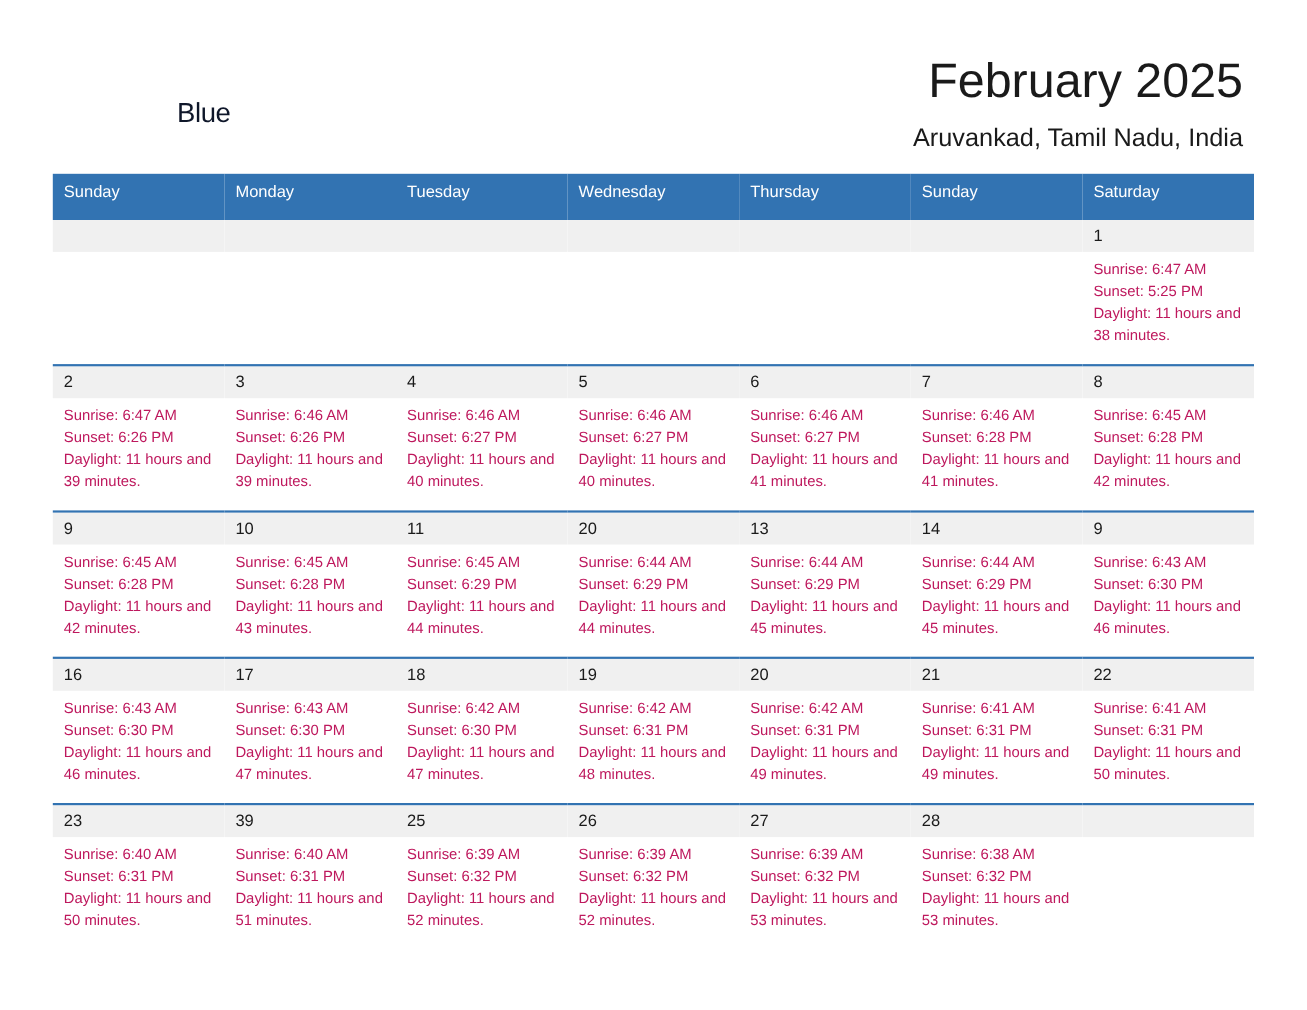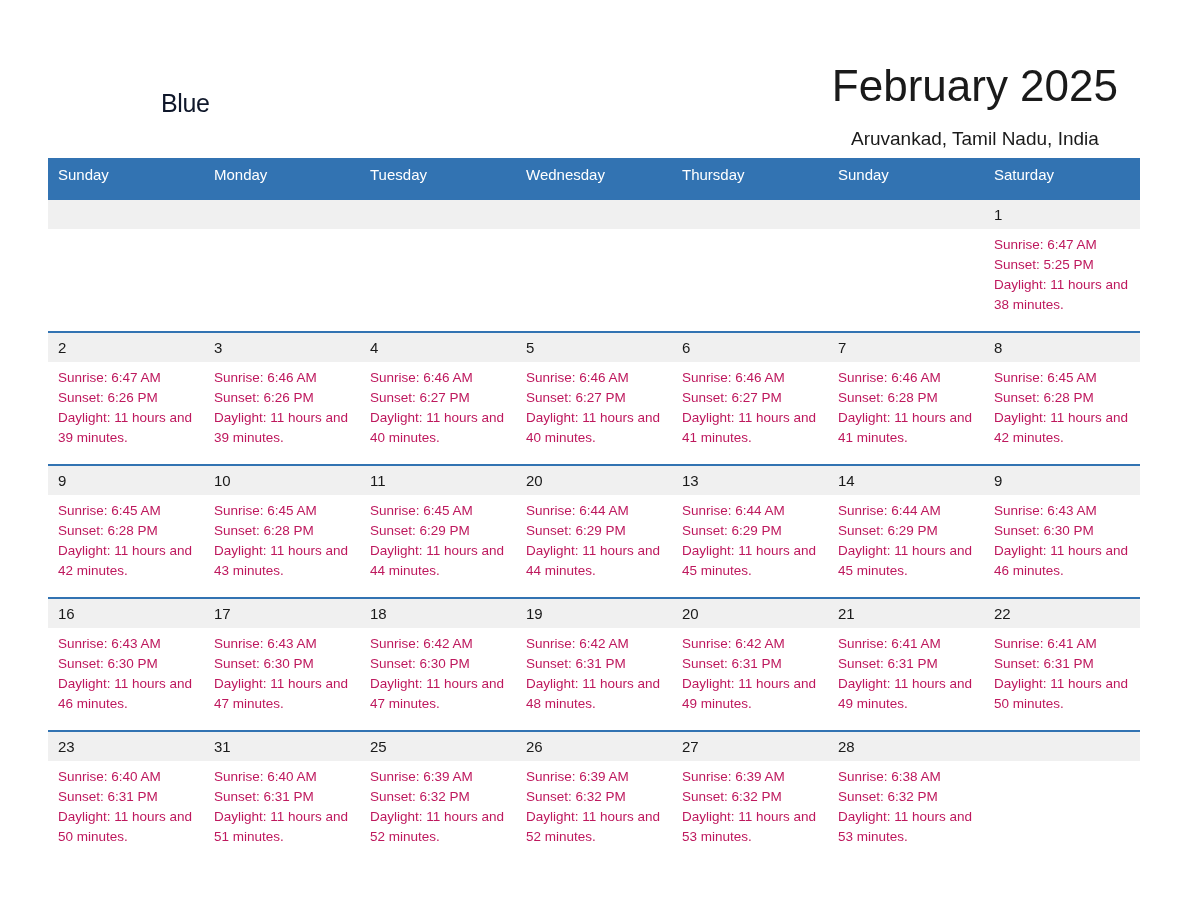--- a/index.html
+++ b/index.html
@@ -72,30 +72,29 @@
     right: 58px;
     top: 48px;
     text-align: right;
   }
   .cal-title {
     font-size: 44px;
     color: #1a1a1a;
     line-height: 52px;
     white-space: nowrap;
     font-weight: normal;
-    margin: 12px;
+    margin: 0;
   }
   .cal-subtitle {
-    font-size: 19px;
+    font-size: 23px;
     color: #1a1a1a;
     line-height: 30px;
     white-space: nowrap;
     margin: 10px 0 0 0;
     font-weight: normal;
-    text-align: center;
   }
 
   
   .calendar {
     position: absolute;
     left: 48px;
     top: 158px;
     width: 1092px;
   }
   table.cal-table {
@@ -388,21 +387,21 @@
           <tr>
             <td>
               <div class="daynum">23</div>
               <div class="cell-body">
                 <div>Sunrise: 6:40 AM</div>
                 <div>Sunset: 6:31 PM</div>
                 <div class="daylight">Daylight: 11 hours and 50 minutes.</div>
               </div>
             </td>
             <td>
-              <div class="daynum">31</div>
+              <div class="daynum">39</div>
               <div class="cell-body">
                 <div>Sunrise: 6:40 AM</div>
                 <div>Sunset: 6:31 PM</div>
                 <div class="daylight">Daylight: 11 hours and 51 minutes.</div>
               </div>
             </td>
             <td>
               <div class="daynum">25</div>
               <div class="cell-body">
                 <div>Sunrise: 6:39 AM</div>

